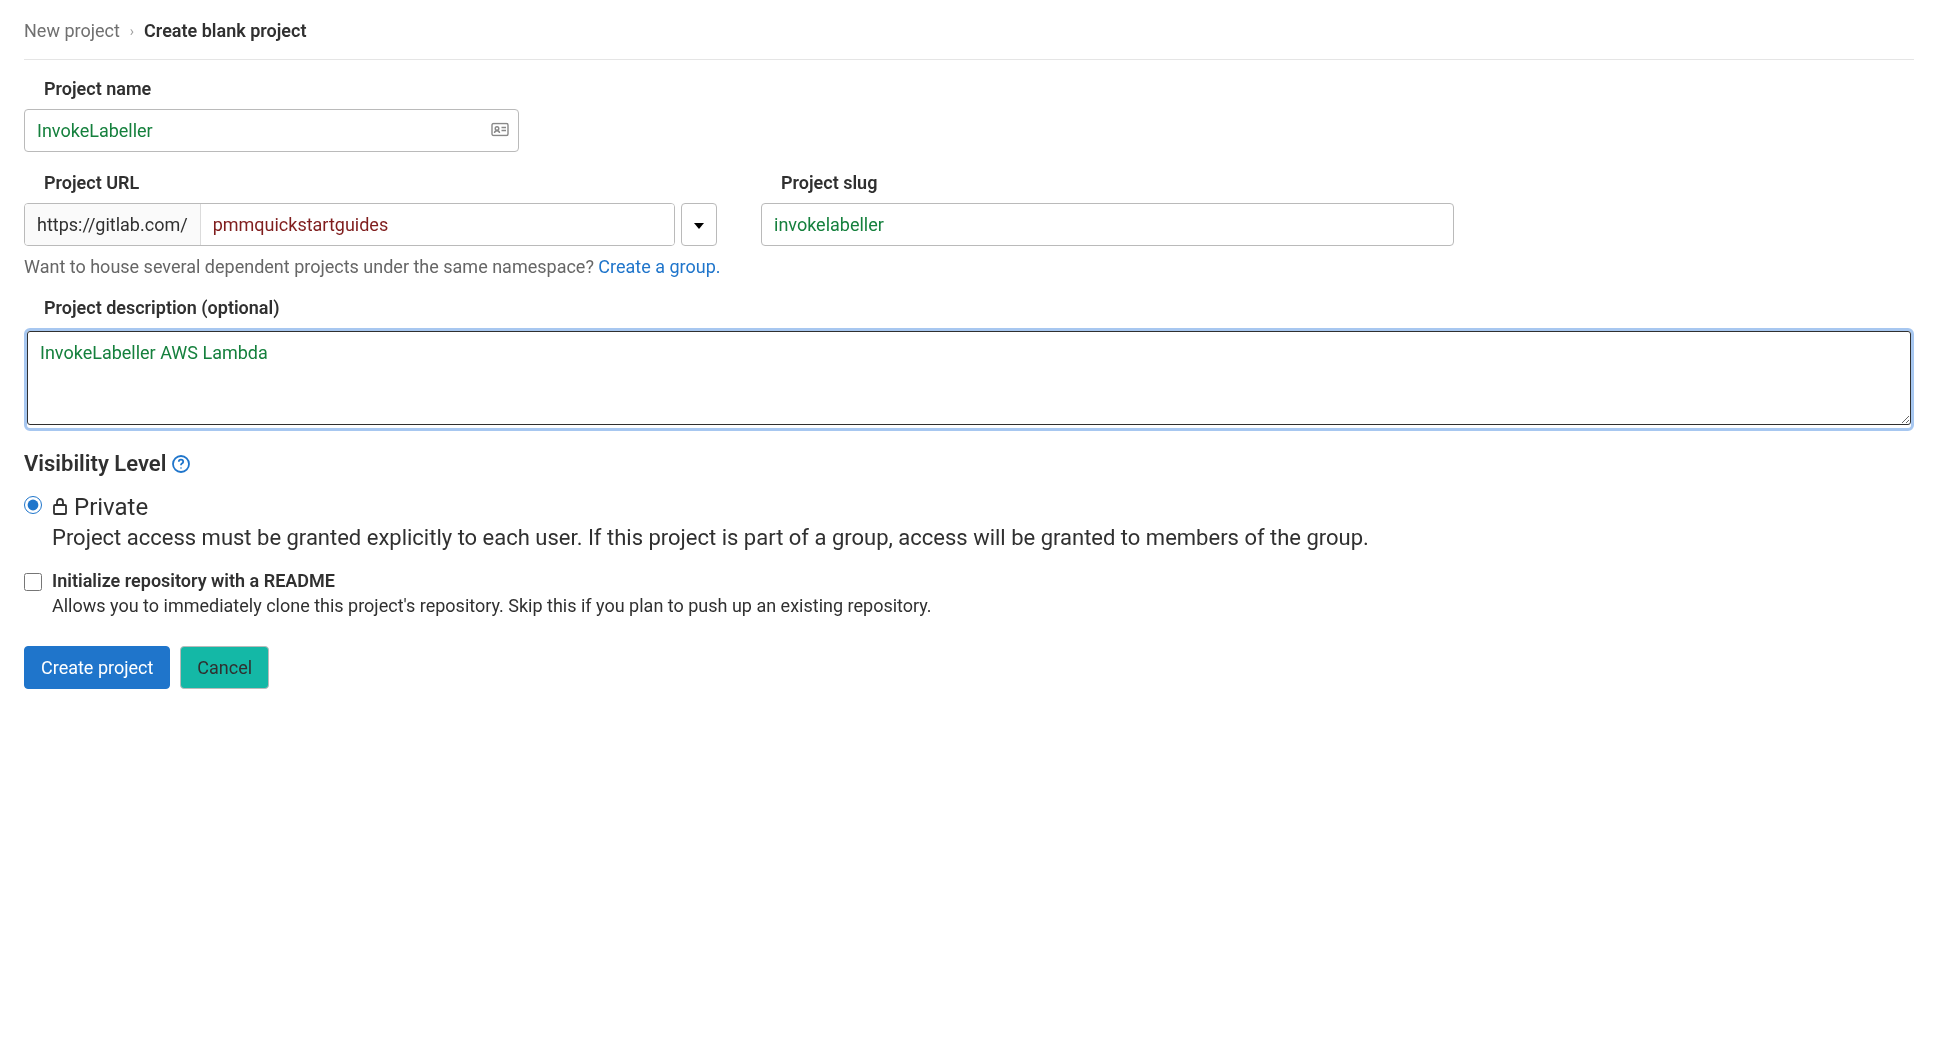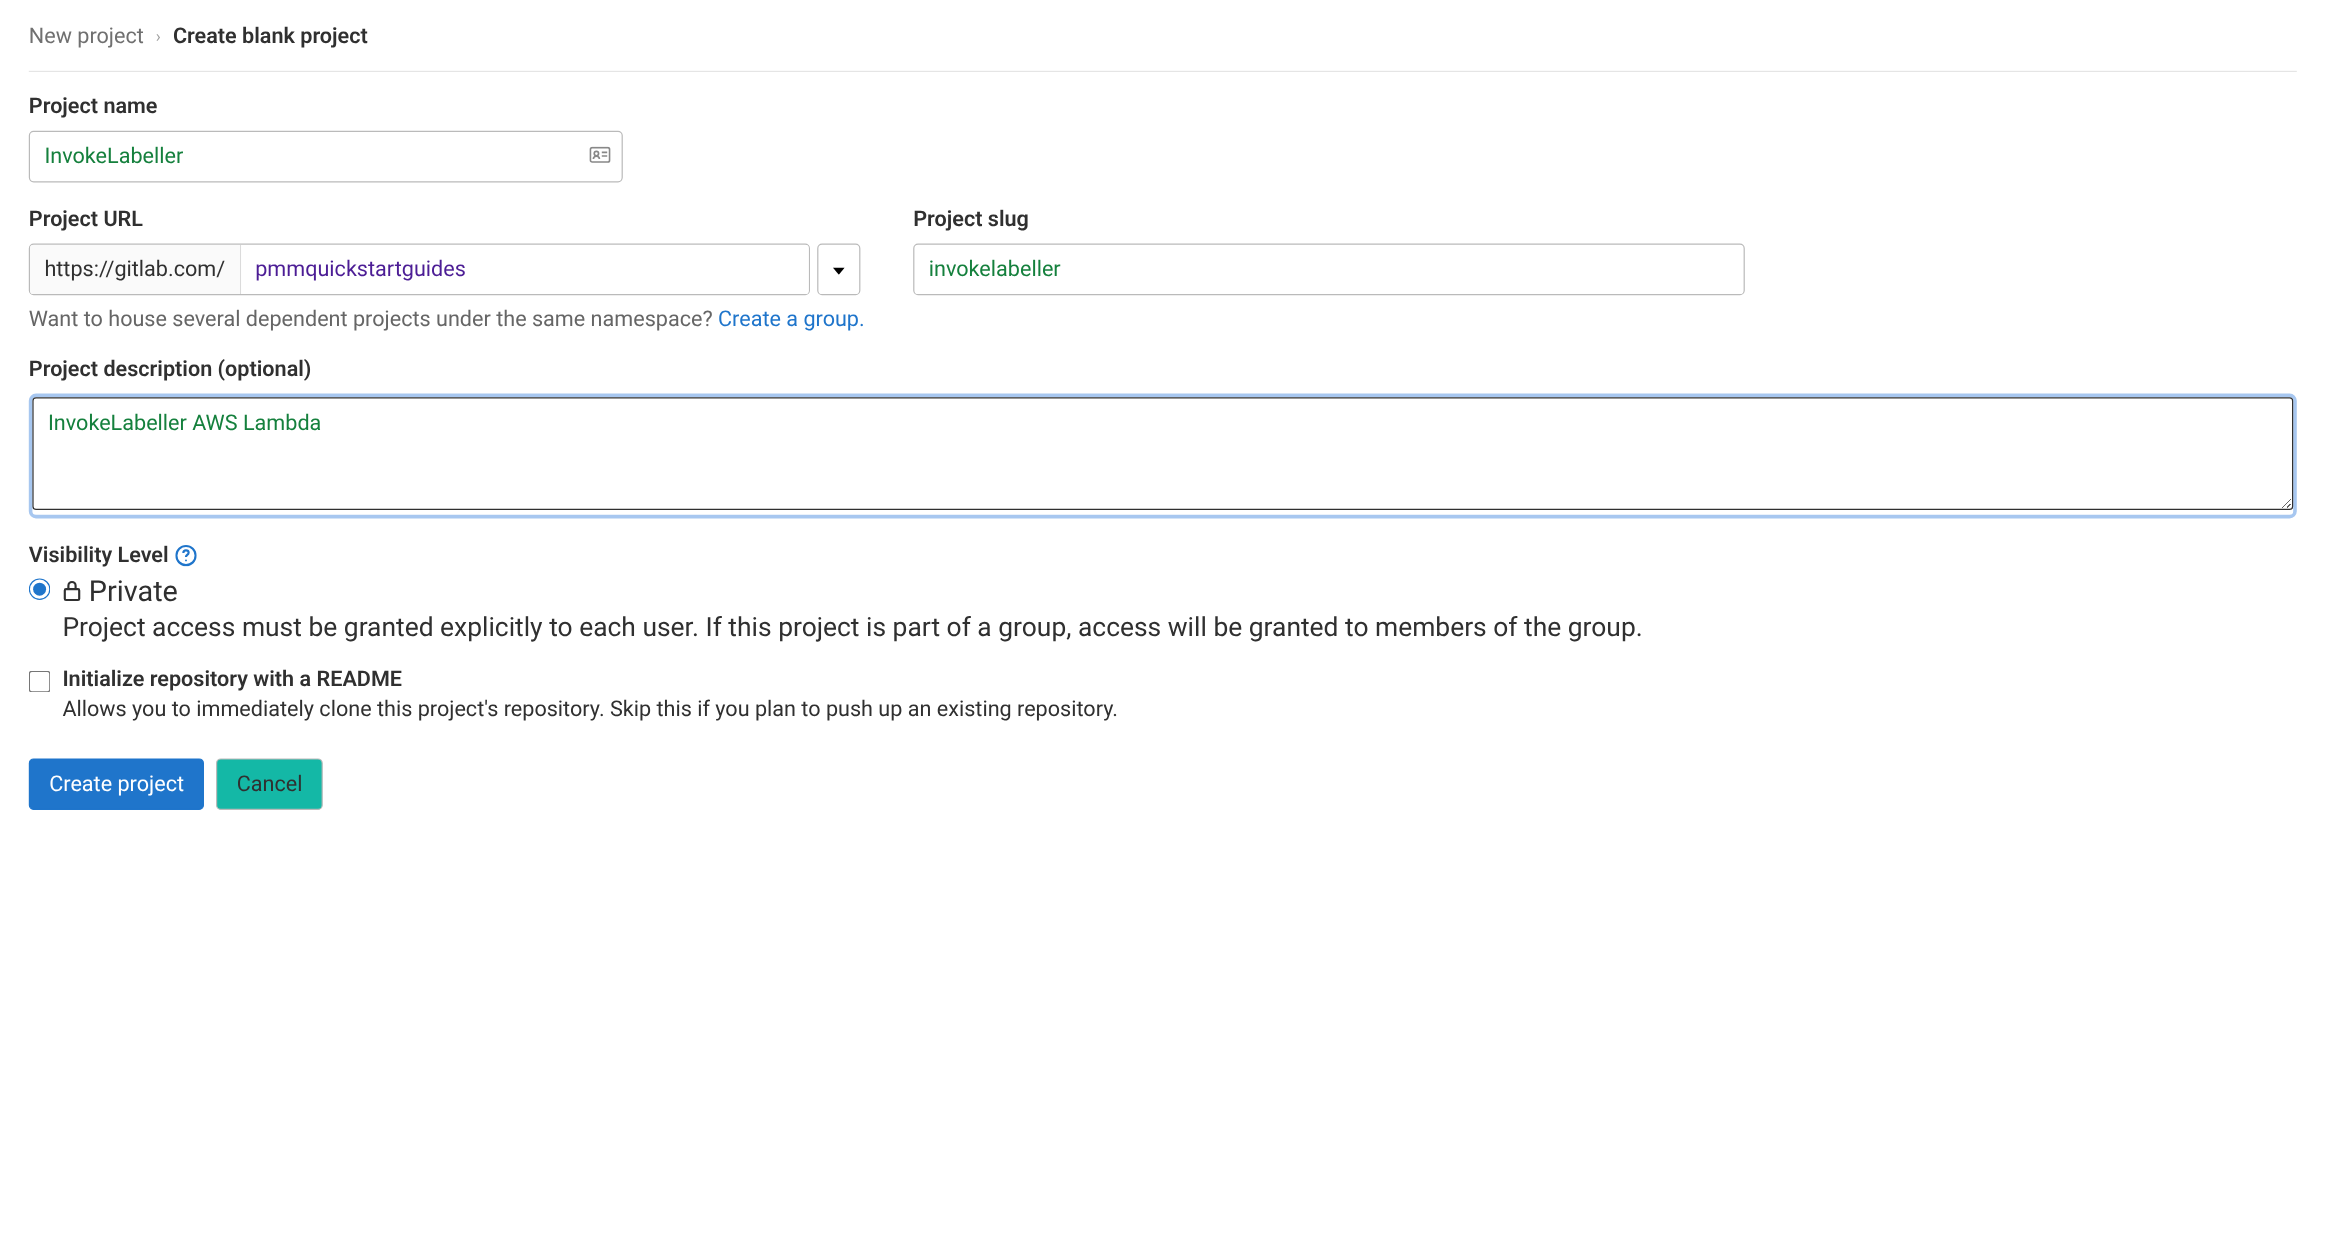--- a/index.html
+++ b/index.html
@@ -37,20 +37,21 @@
       border: none;
       border-top: 1px solid #e5e5e5;
       margin-bottom: 18px;
     }
     label.field-label {
       display: block;
       font-size: 18px;
       font-weight: 600;
       color: #303030;
       margin-bottom: 10px;
+      margin-left: 20px;
     }
     .field-group {
       margin-bottom: 20px;
     }
     .project-name-wrap {
       position: relative;
       width: 495px;
     }
     input[type="text"], textarea {
       width: 100%;
@@ -99,21 +100,21 @@
       display: flex;
       align-items: center;
       white-space: nowrap;
     }
     .input-select {
       flex: 1;
       display: flex;
       align-items: center;
       padding: 10px 12px;
       font-size: 18px;
-      color: #4c1d95;
+      color: #7f1d1d;
       background: #fff;
       cursor: pointer;
     }
     .input-caret-btn {
       border: 1px solid #bababa;
       border-radius: 4px;
       background: #fff;
       width: 36px;
       display: flex;
       align-items: center;
@@ -147,23 +148,23 @@
       padding: 0;
     }
     .desc-focus-wrap textarea {
       border: 1px solid #303030;
       border-radius: 3px;
     }
     .visibility-label {
       display: flex;
       align-items: center;
       gap: 6px;
-      font-size: 18px;
+      font-size: 22px;
       font-weight: 600;
-      margin-bottom: 6px;
+      margin-bottom: 17px;
     }
     .help-icon {
       color: #1f75cb;
       display: inline-flex;
     }
     .radio-row {
       display: flex;
       align-items: flex-start;
       gap: 10px;
       margin-bottom: 20px;

